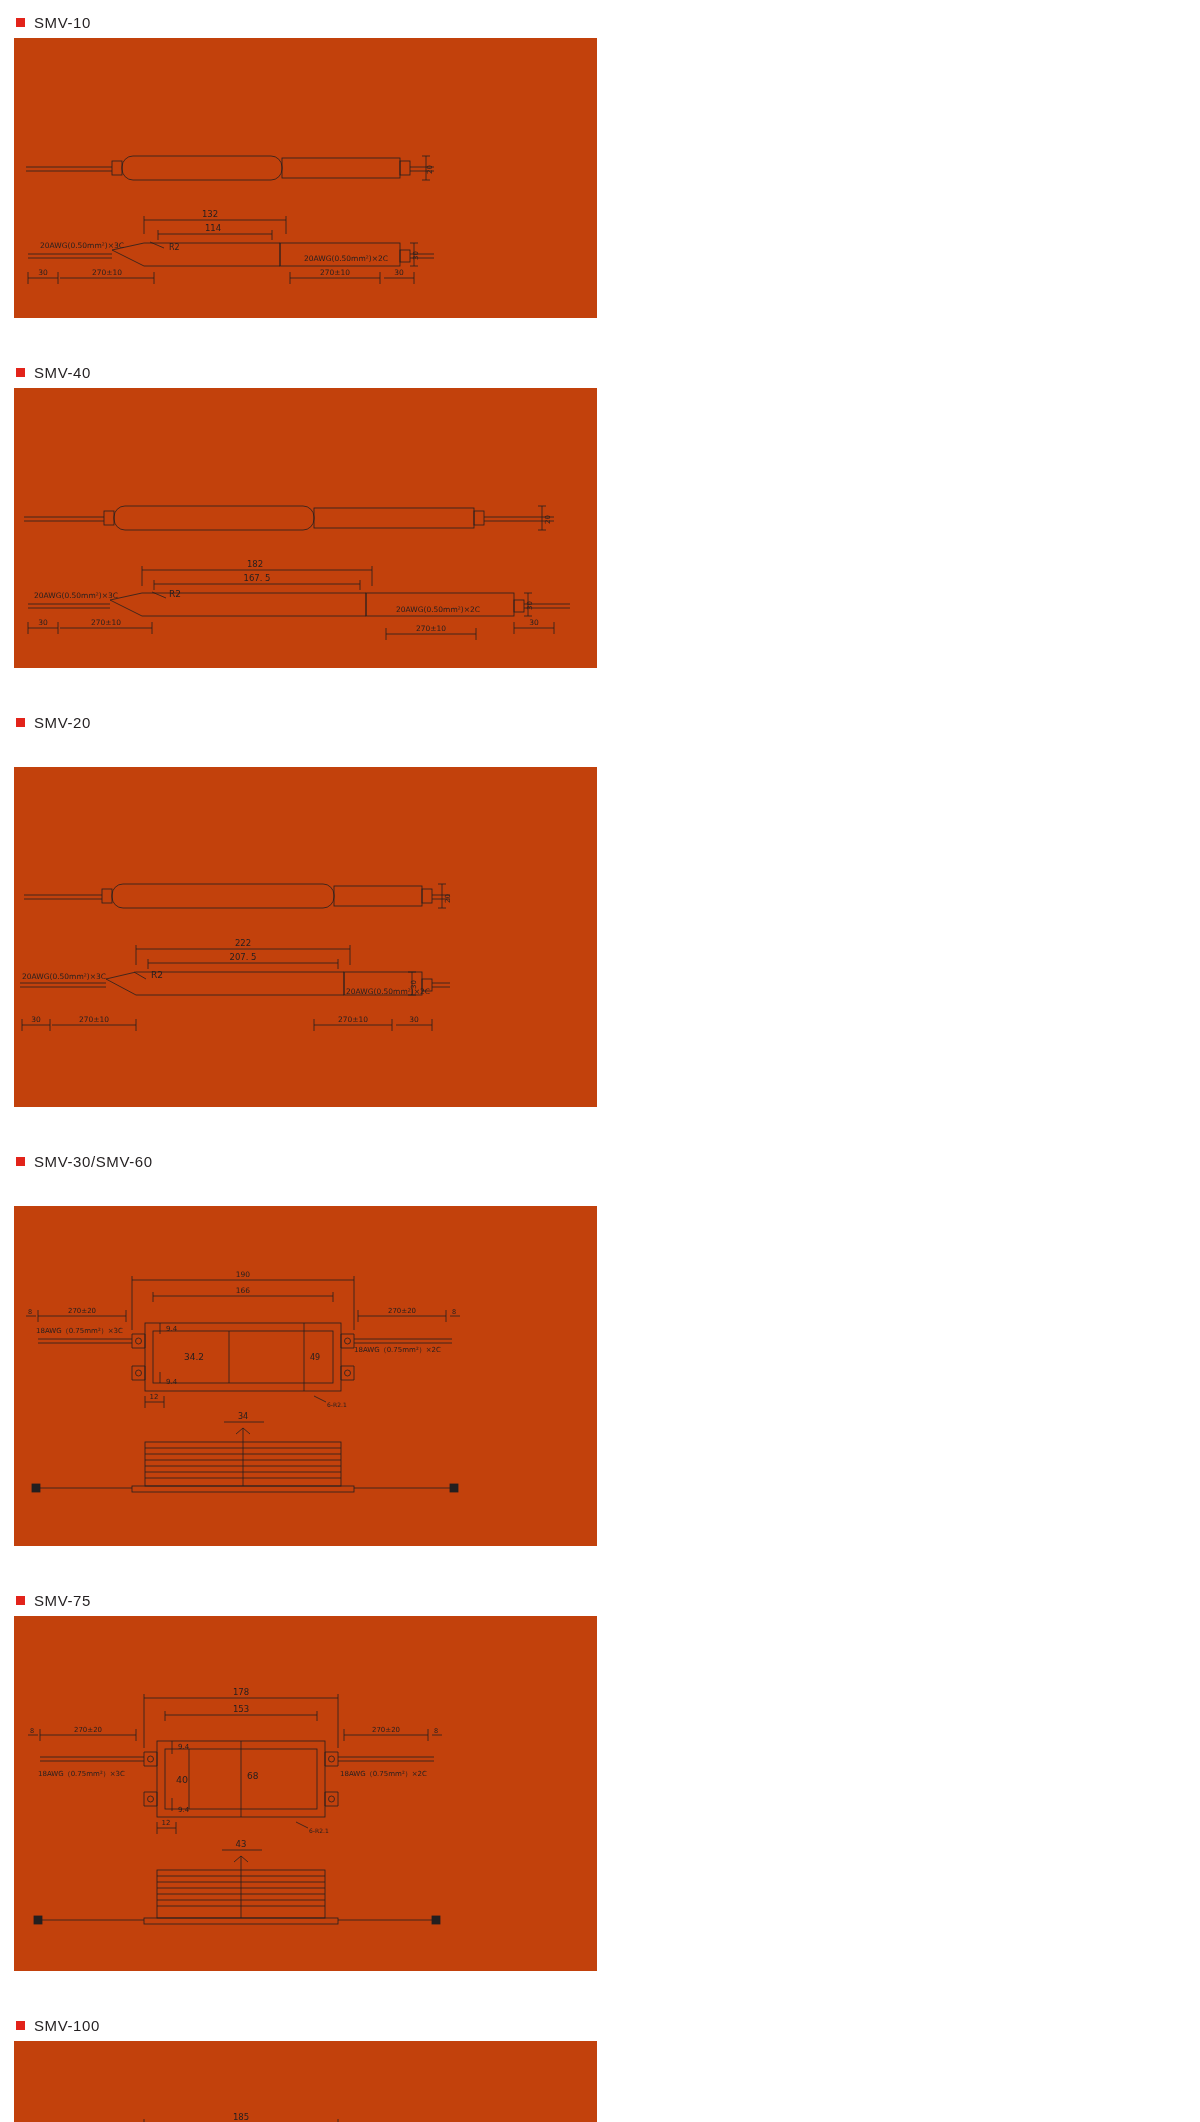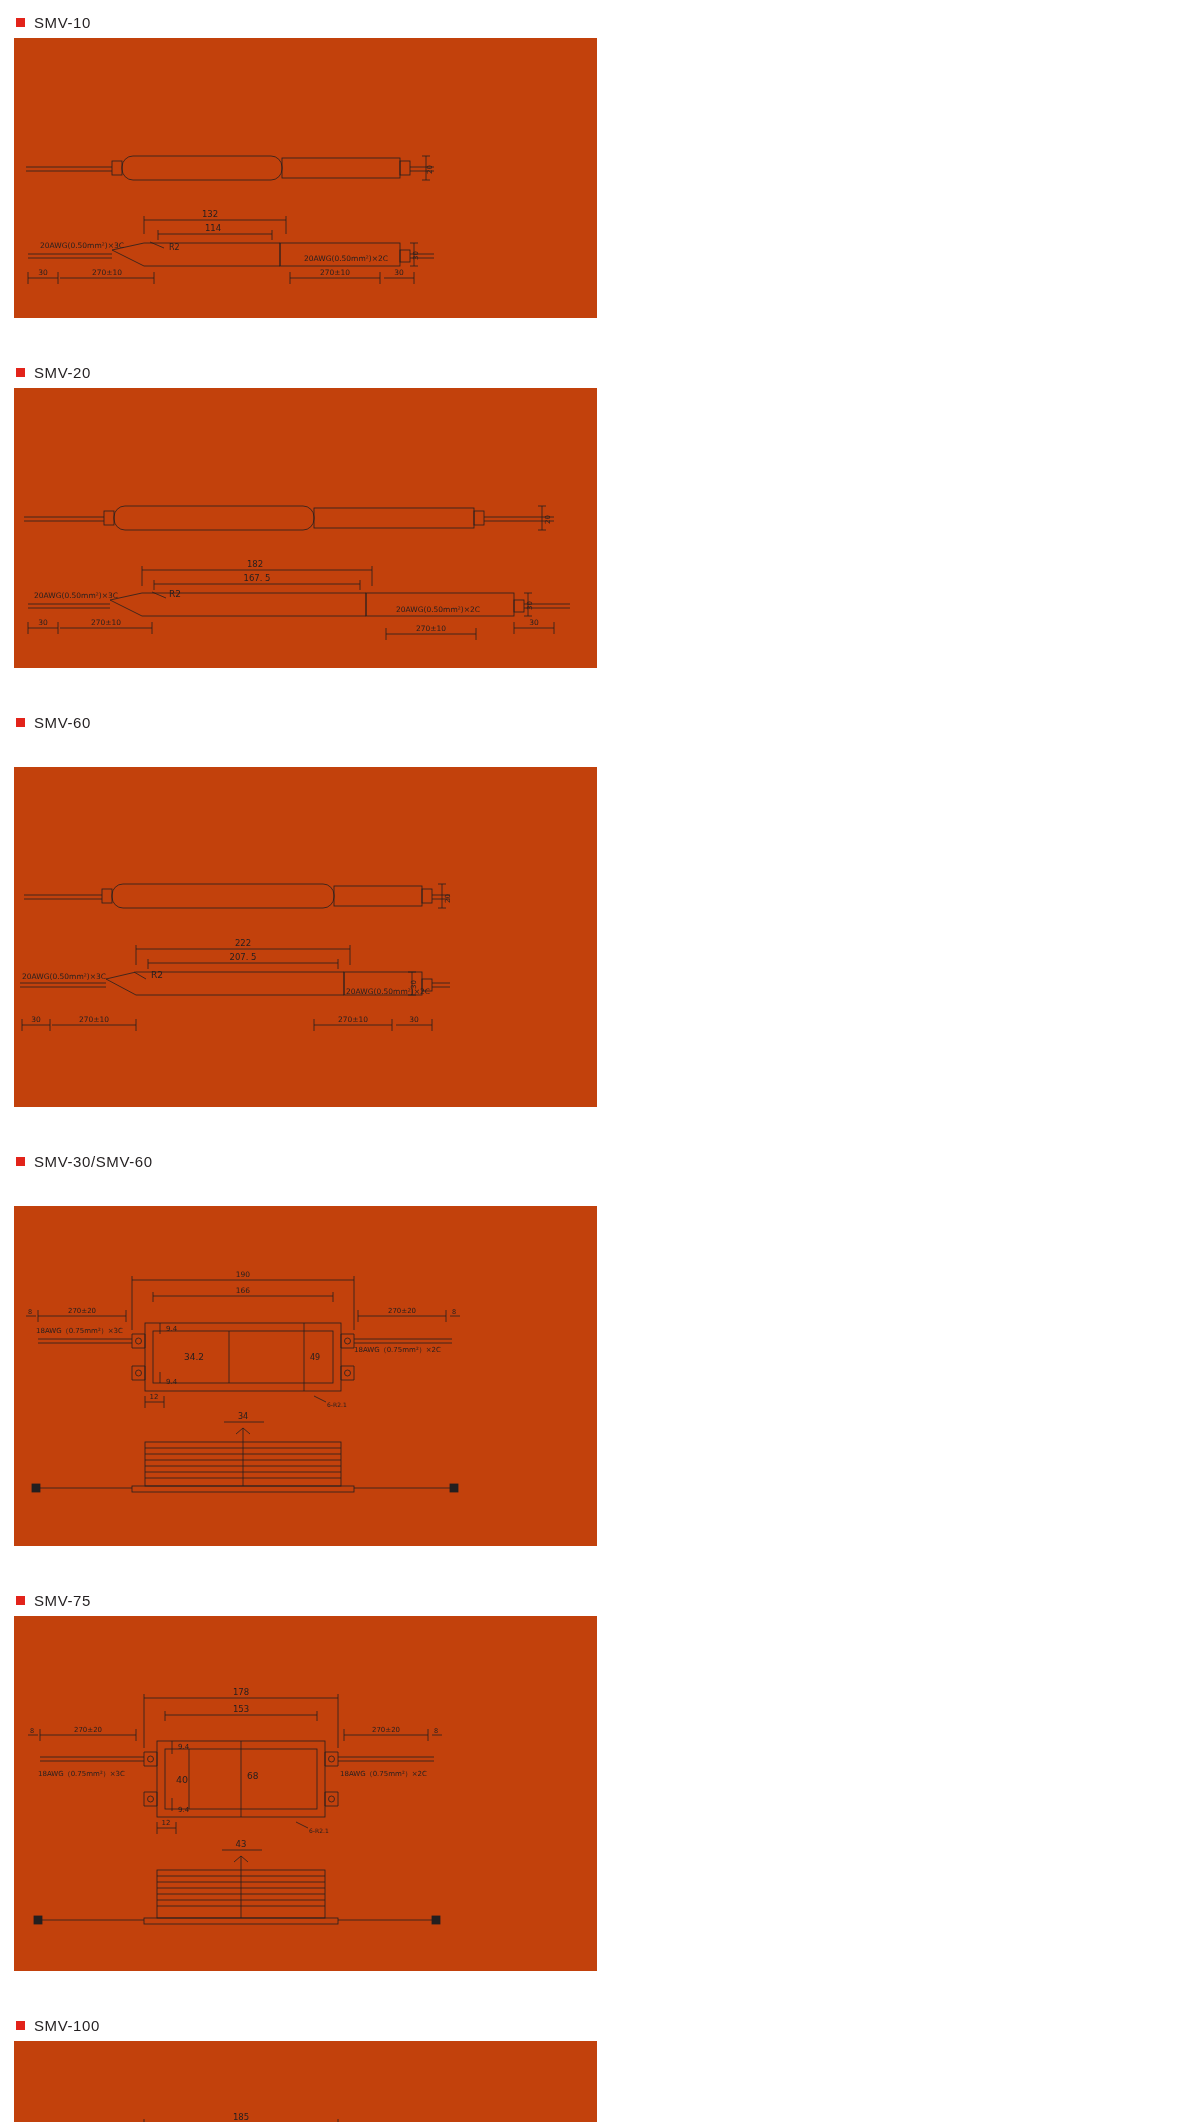--- a/index.html
+++ b/index.html
@@ -135,21 +135,21 @@
           <text x="93" y="237" font-size="7.5" text-anchor="middle" fill="#231f20" font-family="DejaVu Sans, sans-serif">270±10</text>
           <text x="321" y="237" font-size="7.5" text-anchor="middle" fill="#231f20" font-family="DejaVu Sans, sans-serif">270±10</text>
           <text x="385" y="237" font-size="7.5" text-anchor="middle" fill="#231f20" font-family="DejaVu Sans, sans-serif">30</text>
         </svg>
       </div>
     </div>
 
     <div class="cell spacer-bottom">
       <div class="cap">
         <span class="bullet"></span>
-        <span>SMV-20</span>
+        <span>SMV-40</span>
       </div>
       <div class="figbox h280">
         <svg width="583" height="280" viewBox="0 0 583 280">
           <g stroke="#231f20" fill="none" stroke-width="0.8">
             <line x1="10" y1="129" x2="90" y2="129"></line>
             <line x1="10" y1="133" x2="90" y2="133"></line>
             <rect x="90" y="123" width="10" height="14"></rect>
             <rect x="100" y="118" width="200" height="24" rx="11"></rect>
             <rect x="300" y="120" width="160" height="20"></rect>
             <rect x="460" y="123" width="10" height="14"></rect>
@@ -203,21 +203,21 @@
           <text x="92" y="237" font-size="7.5" text-anchor="middle" fill="#231f20" font-family="DejaVu Sans, sans-serif">270±10</text>
           <text x="417" y="243" font-size="7.5" text-anchor="middle" fill="#231f20" font-family="DejaVu Sans, sans-serif">270±10</text>
           <text x="520" y="237" font-size="7.5" text-anchor="middle" fill="#231f20" font-family="DejaVu Sans, sans-serif">30</text>
         </svg>
       </div>
     </div>
 
     <div class="cell spacer-bottom">
       <div class="cap">
         <span class="bullet"></span>
-        <span>SMV-60</span>
+        <span>SMV-20</span>
       </div>
       <div class="figbox h340">
         <svg width="583" height="340" viewBox="0 0 583 340">
           <g stroke="#231f20" fill="none" stroke-width="0.8">
             <line x1="10" y1="128" x2="88" y2="128"></line>
             <line x1="10" y1="132" x2="88" y2="132"></line>
             <rect x="88" y="122" width="10" height="14"></rect>
             <rect x="98" y="117" width="222" height="24" rx="11"></rect>
             <rect x="320" y="119" width="88" height="20"></rect>
             <rect x="408" y="122" width="10" height="14"></rect>

